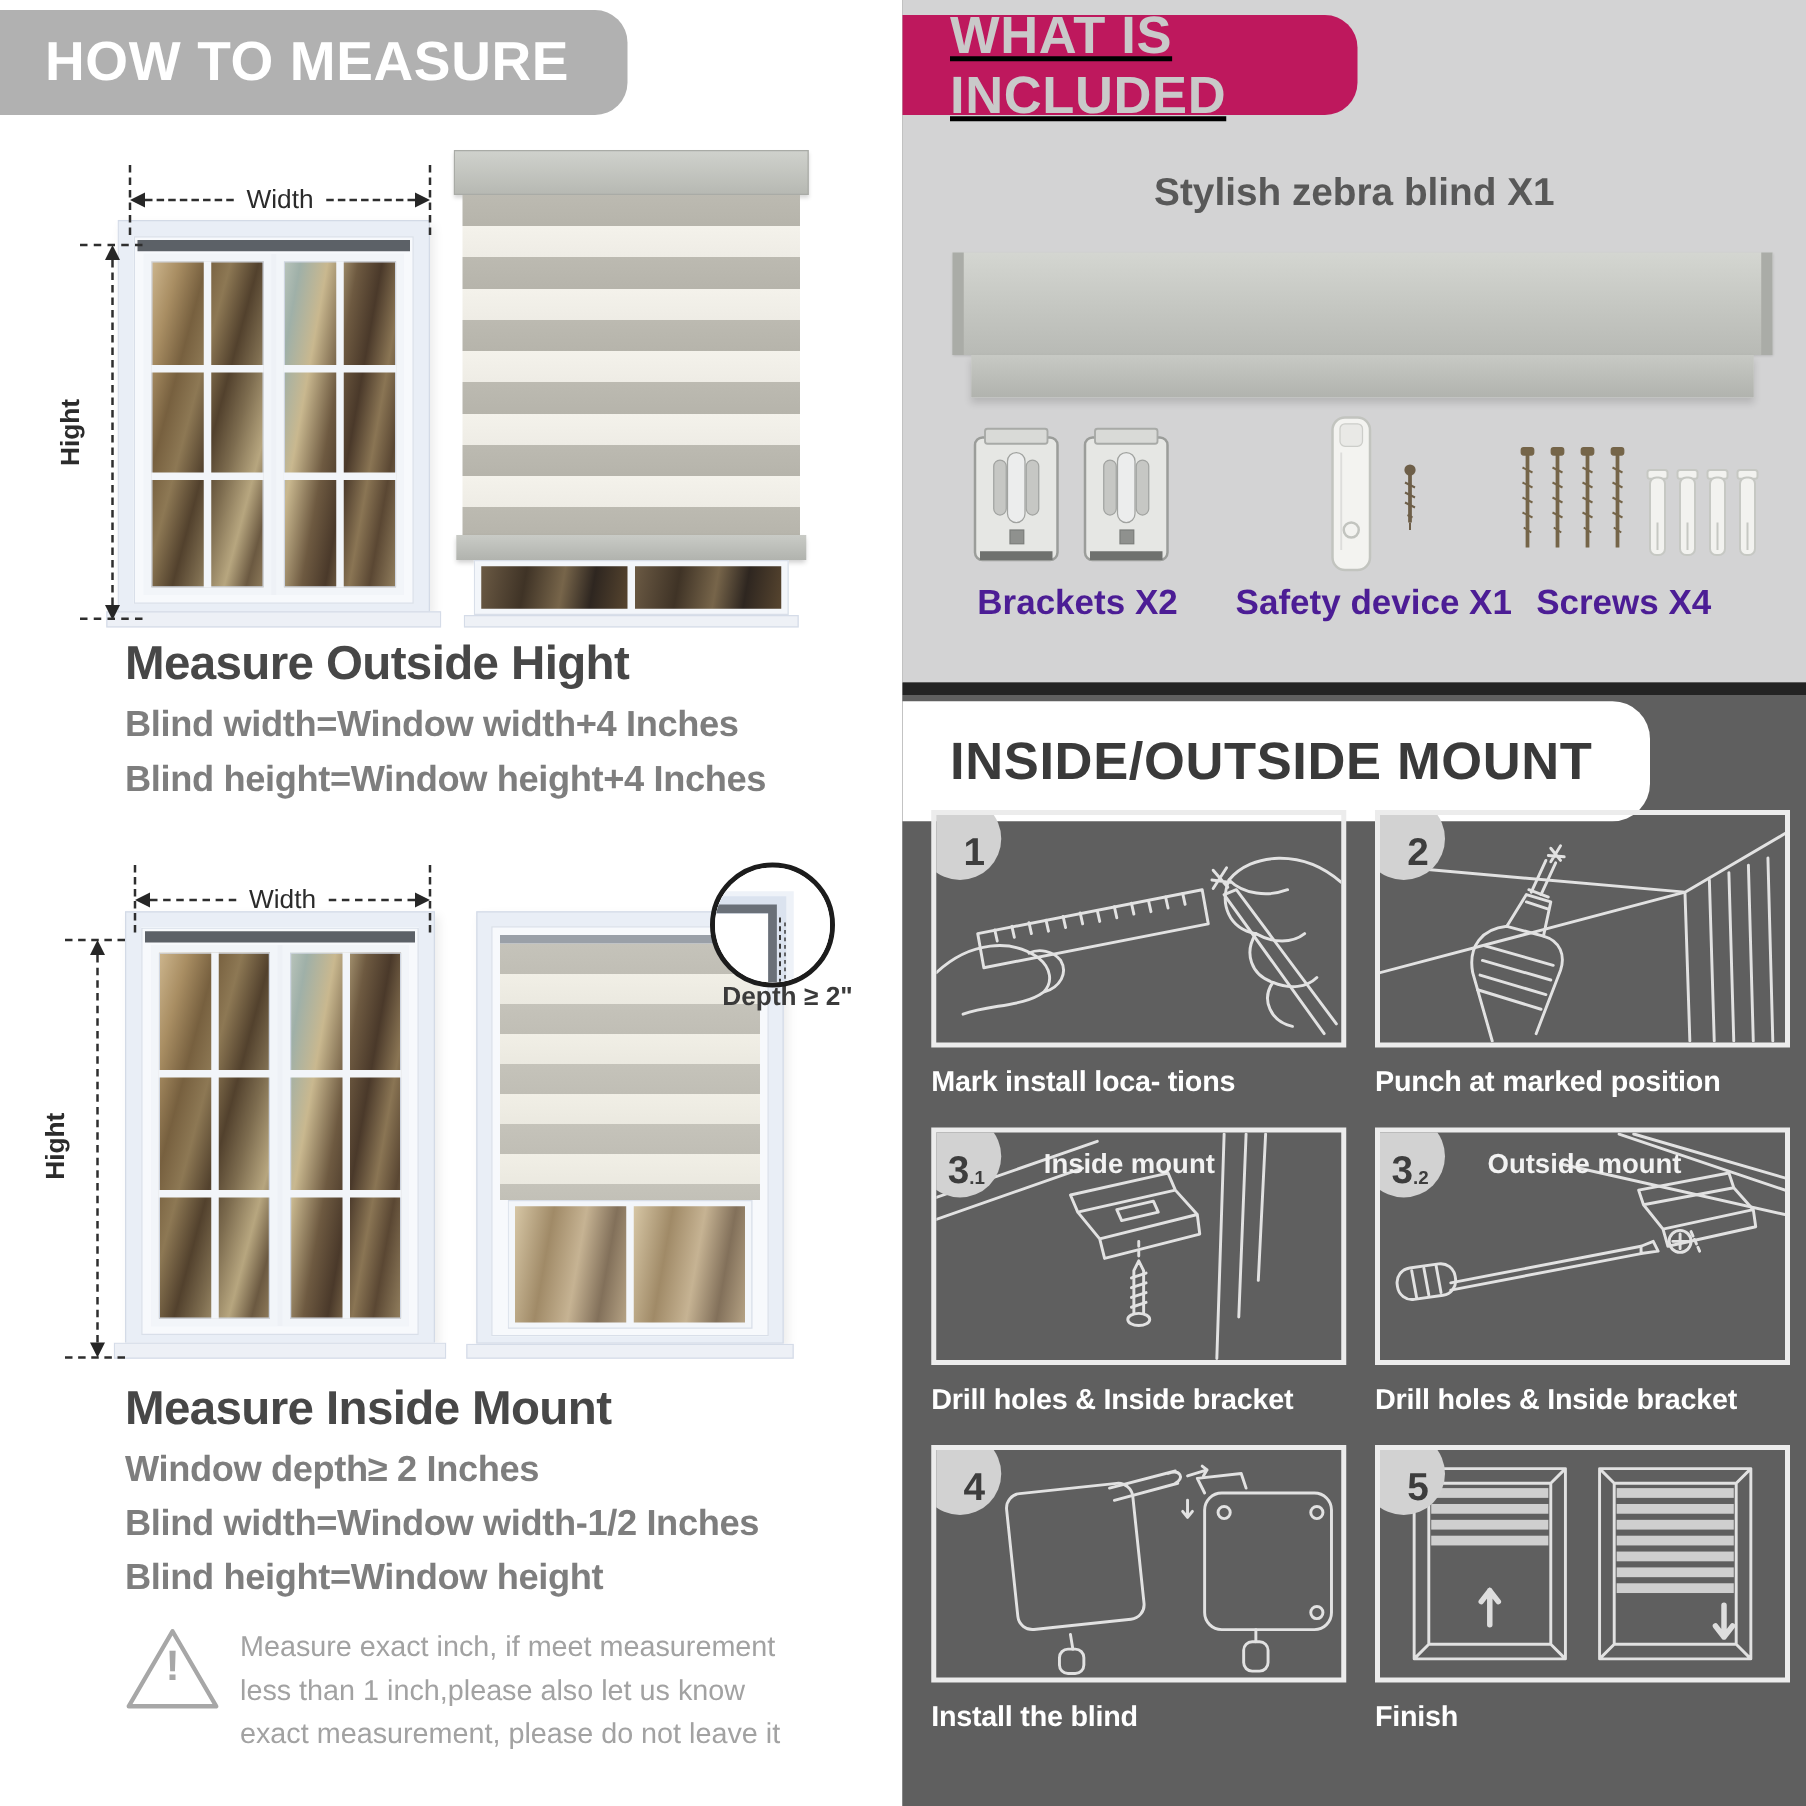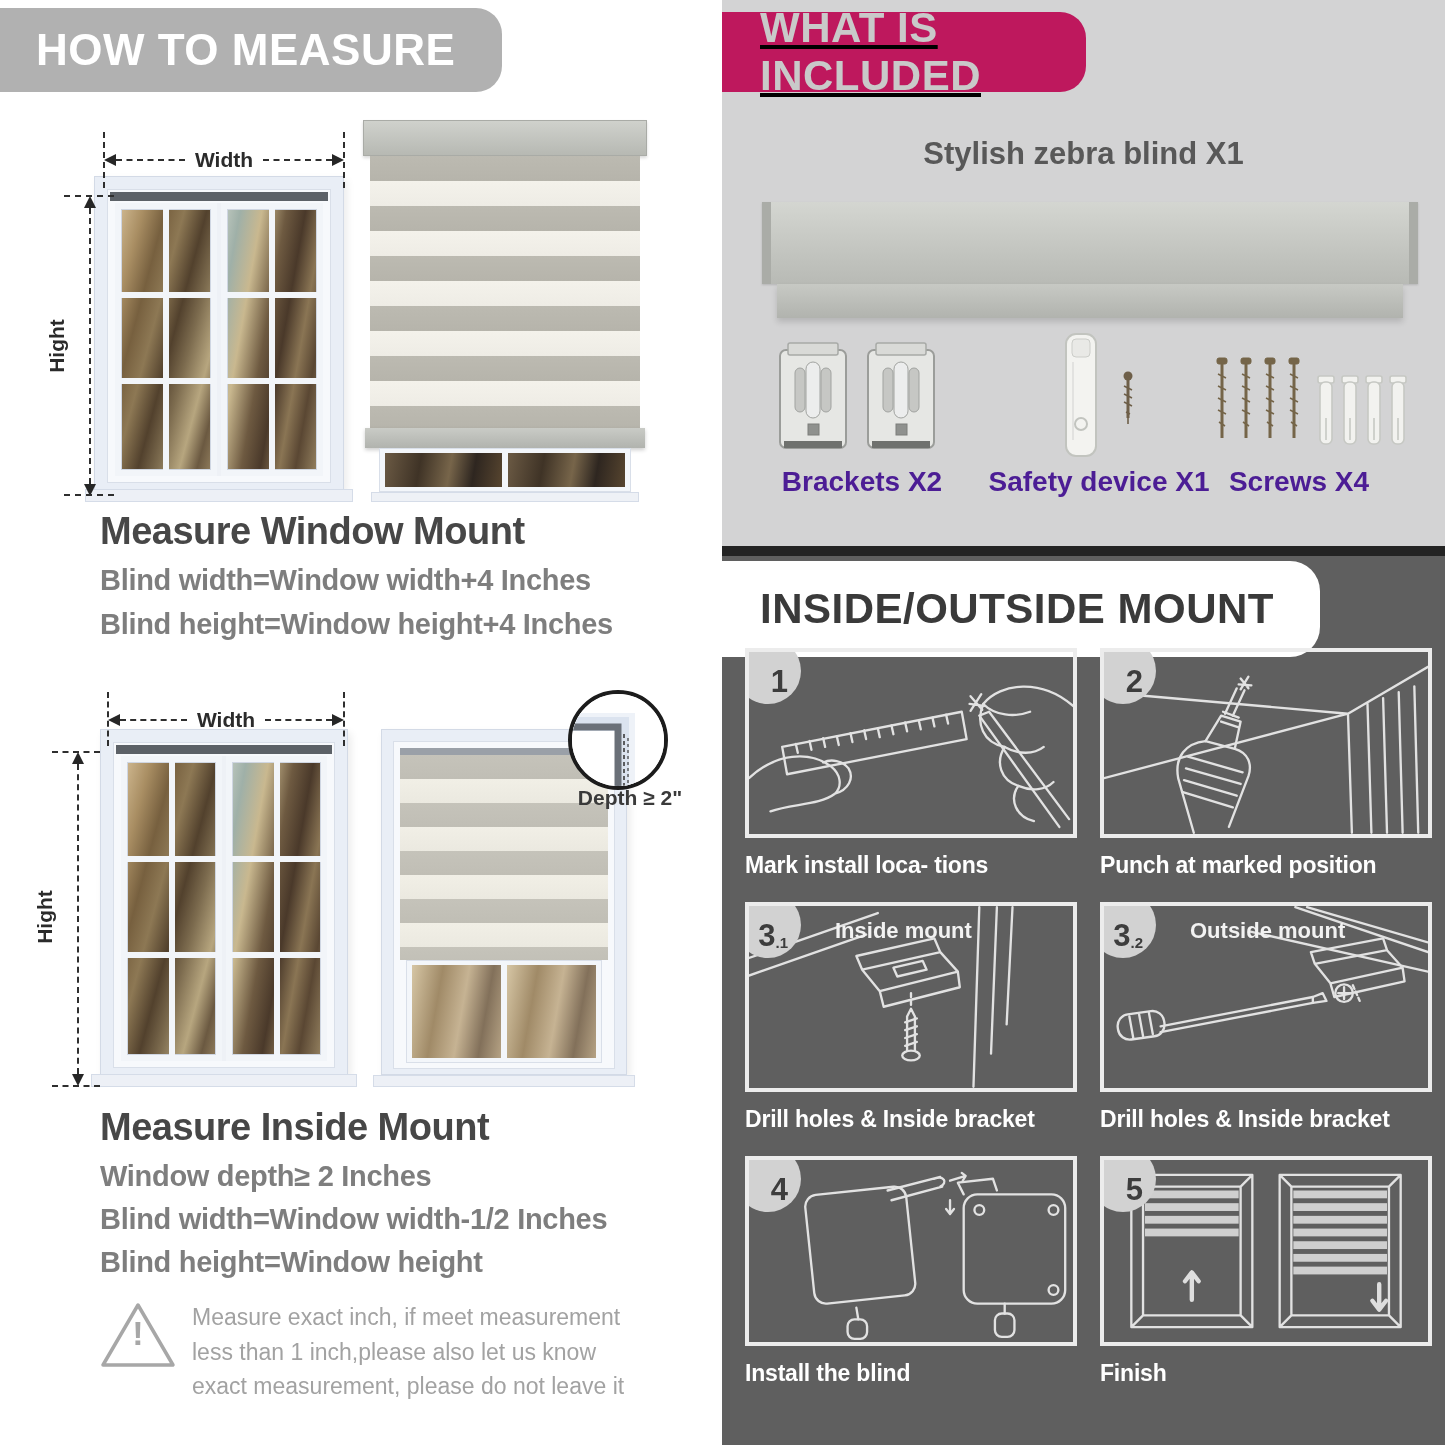--- a/index.html
+++ b/index.html
@@ -58,21 +58,21 @@
   .b2-win .pane{position:absolute;top:5px;bottom:5px;
       background:linear-gradient(100deg,#d6c6a5,#a08a67 30%,#c6b393 55%,#82705a 78%,#b5a284);}
   .b2-sill{position:absolute;left:-8px;right:-8px;bottom:0;height:12px;background:#edf0f6;
       box-shadow:inset 0 0 0 1px #d5dce8;}
 
   
   .harrow{position:absolute;display:flex;align-items:center;}
   .harrow .dash{flex:1;border-top:2px dashed #2e2e2e;height:0;}
   .tri-l{width:0;height:0;border-top:6px solid transparent;border-bottom:6px solid transparent;border-right:12px solid #262626;}
   .tri-r{width:0;height:0;border-top:6px solid transparent;border-bottom:6px solid transparent;border-left:12px solid #262626;}
-  .harrow .lbl{margin:0 10px;font-size:21px;font-weight:bold;color:#2b2b2b;white-space:nowrap;}
+  .harrow .lbl{margin:0 10px;font-size:21px;font-weight:normal;color:#2b2b2b;white-space:nowrap;}
   .varrow{position:absolute;display:flex;flex-direction:column;align-items:center;}
   .varrow .dash{flex:1;border-left:2px dashed #2e2e2e;width:0;}
   .tri-u{width:0;height:0;border-left:6px solid transparent;border-right:6px solid transparent;border-bottom:12px solid #262626;}
   .tri-d{width:0;height:0;border-left:6px solid transparent;border-right:6px solid transparent;border-top:12px solid #262626;}
   .vtick{position:absolute;border-left:2px dashed #2e2e2e;width:0;}
   .htick{position:absolute;border-top:2px dashed #2e2e2e;height:0;}
   .vlabel{position:absolute;width:120px;text-align:center;transform:rotate(-90deg);
       font-size:21px;font-weight:bold;color:#2b2b2b;white-space:nowrap;}
 
   .magnifier{position:absolute;left:568px;top:690px;width:92px;height:92px;border:4px solid #1c1c1c;
@@ -171,21 +171,21 @@
 
   <div class="varrow" style="left:84px;top:196px;height:300px;">
     <div class="tri-u"></div>
       <div class="dash"></div>
       <div class="tri-d"></div>
   </div>
   <div class="htick" style="left:64px;top:195px;width:50px;"></div>
   <div class="htick" style="left:64px;top:494px;width:50px;"></div>
   <div class="vlabel" style="left:-3px;top:334px;">Hight</div>
 
-  <div class="sec-heading" style="left:100px;top:510px;">Measure Window Mount</div>
+  <div class="sec-heading" style="left:100px;top:510px;">Measure Outside Hight</div>
   <div class="sec-line" style="left:100px;top:564px;">Blind width=Window width+4 Inches</div>
   <div class="sec-line" style="left:100px;top:608px;">Blind height=Window height+4 Inches</div>
 
   <div class="window" style="left:100px;top:729px;width:248px;height:358px;">
     <div class="win-wall"></div>
     <div class="win-frame"></div>
     <div class="win-track"></div>
     <div class="win-glass">
       <div class="sash">
           <div class="mv"></div>

